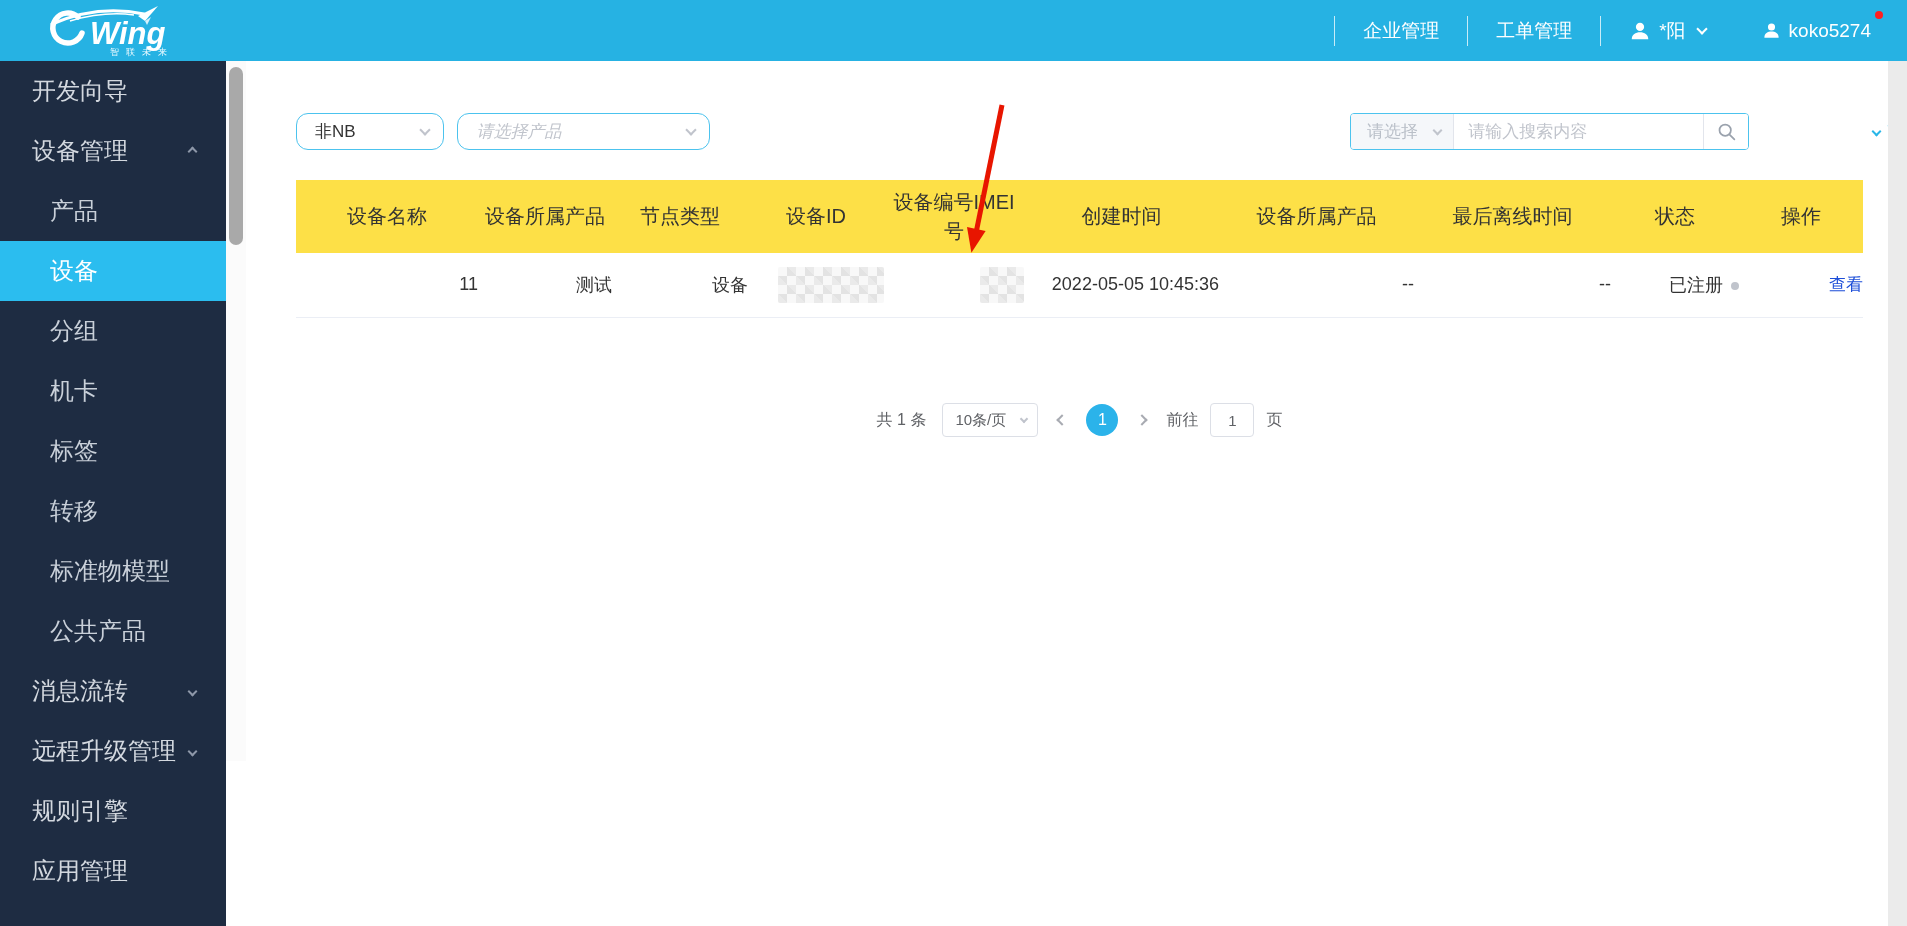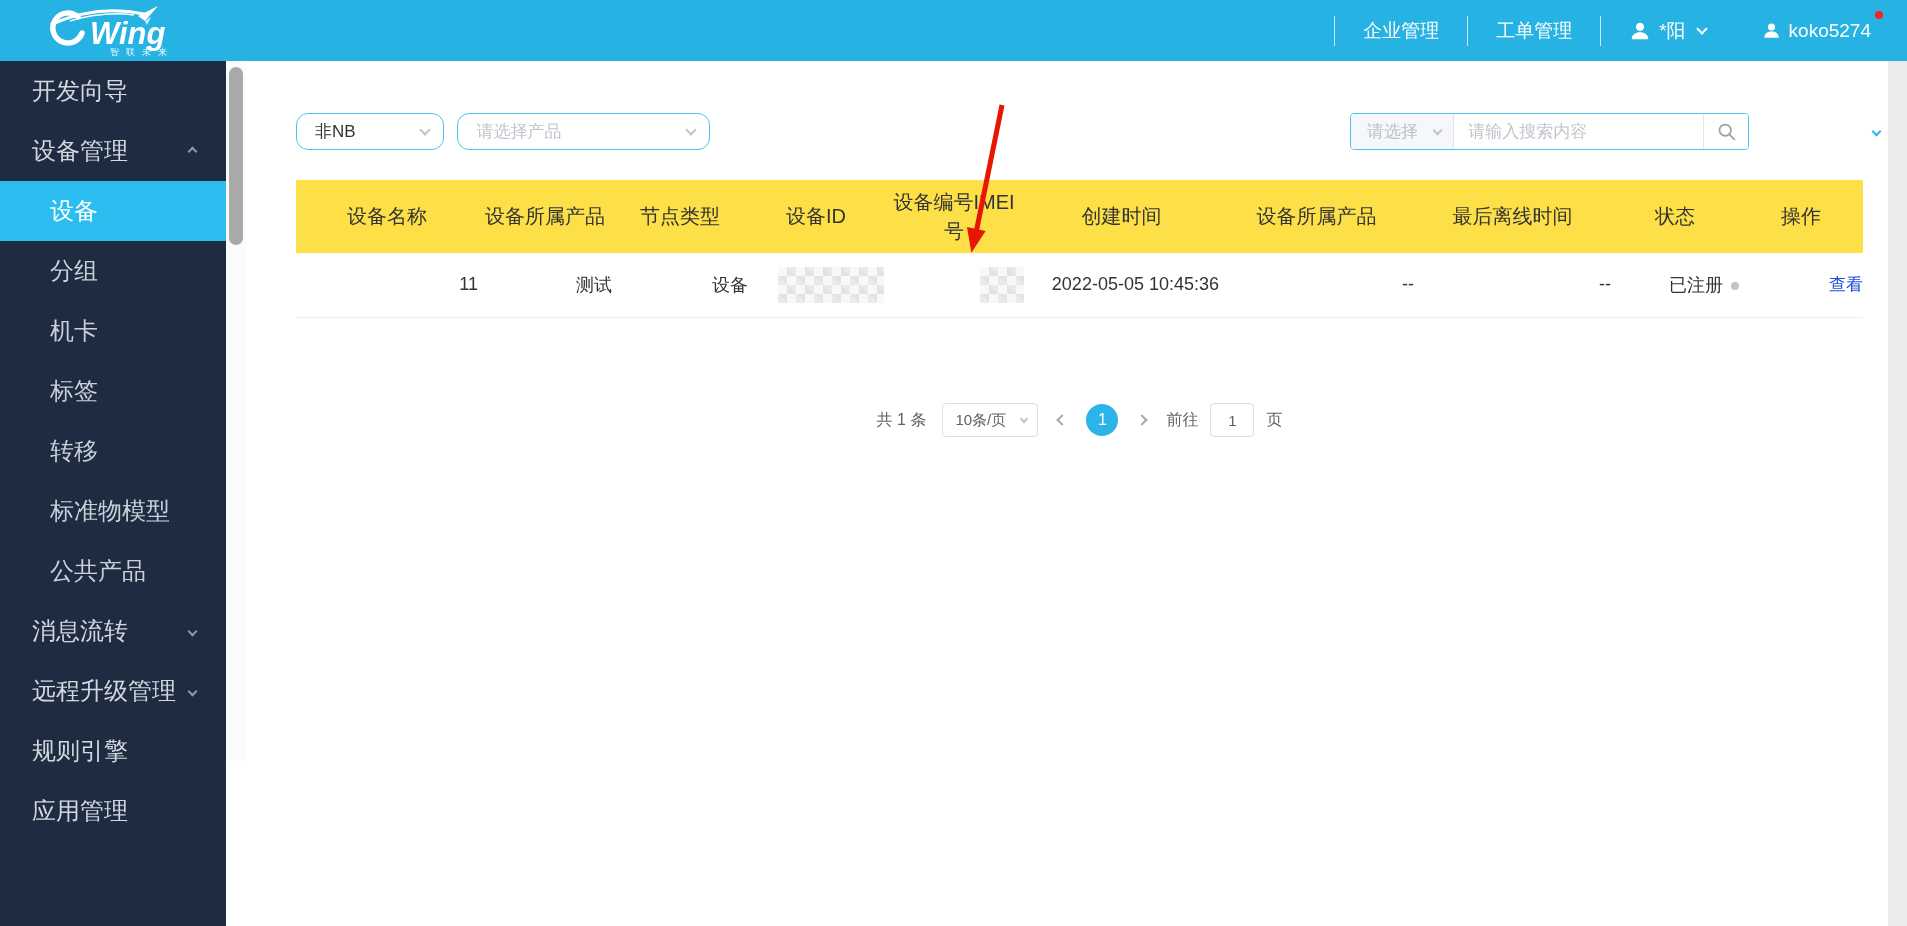--- a/index.html
+++ b/index.html
@@ -36,21 +36,21 @@
   .main { position:absolute; left:246px; top:61px; width:1661px; height:865px; background:#fff; }
   .page-scroll-track { position:absolute; right:0; top:61px; width:19px; height:865px; background:#ebebeb; z-index:25; }
 
   .card { position:absolute; left:23px; top:12px; width:1619px; }
 
   
   .filter-row { position:absolute; left:27px; top:40px; right:24px; height:37px; }
   .select-box { display:inline-flex; align-items:center; justify-content:space-between; height:37px; border:1px solid #4cc3ee; border-radius:12px; background:#fff; padding:0 14px 0 18px; font-size:17px; color:#333; cursor:pointer; vertical-align:top; }
   .select-box .chev { width:8px; height:8px; color:#c0c4cc; margin-top:-3px; }
   .sel-type { width:148px; }
-  .sel-product { width:253px; margin-left:9px; color:#c0c4cc; }
+  .sel-product { width:253px; margin-left:9px; color:#c0c4cc;font-style:italic; }
   .search-group { position:absolute; right:115px; top:0; width:399px; height:37px; border:1px solid #4cc3ee; border-radius:4px; display:flex; overflow:hidden; background:#fff; }
   .search-sel { width:119px; background:#f5f7fa; border-right:1px solid #e2e5ec; display:flex; align-items:center; justify-content:space-between; padding:0 12px 0 16px; color:#b9bfc8; font-size:17px; cursor:pointer; }
   .search-sel .chev { width:7px; height:7px; color:#c0c4cc; margin-top:-3px; }
   .search-input { flex:1; border:none; outline:none; padding:0 14px; font-size:17px; color:#333; font-family:inherit; }
   .search-input::placeholder { color:#c0c4cc; }
   .search-btn { width:54px; border-left:1px solid #e2e5ec; background:#fff; display:flex; align-items:center; justify-content:center; cursor:pointer; }
   .adv-search { position:absolute; right:-91px; top:8px; display:flex; align-items:center; gap:7px; color:#29b6e8; font-size:17px; cursor:pointer; white-space:nowrap; }
   .adv-search .chev { width:7px; height:7px; margin-top:-3px; }
 
   
@@ -123,20 +123,23 @@
   </div>
 </div>
 
 <div class="sidebar" id="sidebar">
     <div class="side-item top">
       <span>开发向导</span>
     </div>
     <div class="side-item top">
       <span>设备管理</span>
       <span class="chev up"></span>
+    </div>
+    <div class="side-item sub">
+      <span>产品</span>
     </div>
     <div class="side-item sub active">
       <span>设备</span>
     </div>
     <div class="side-item sub">
       <span>分组</span>
     </div>
     <div class="side-item sub">
       <span>机卡</span>
     </div>

